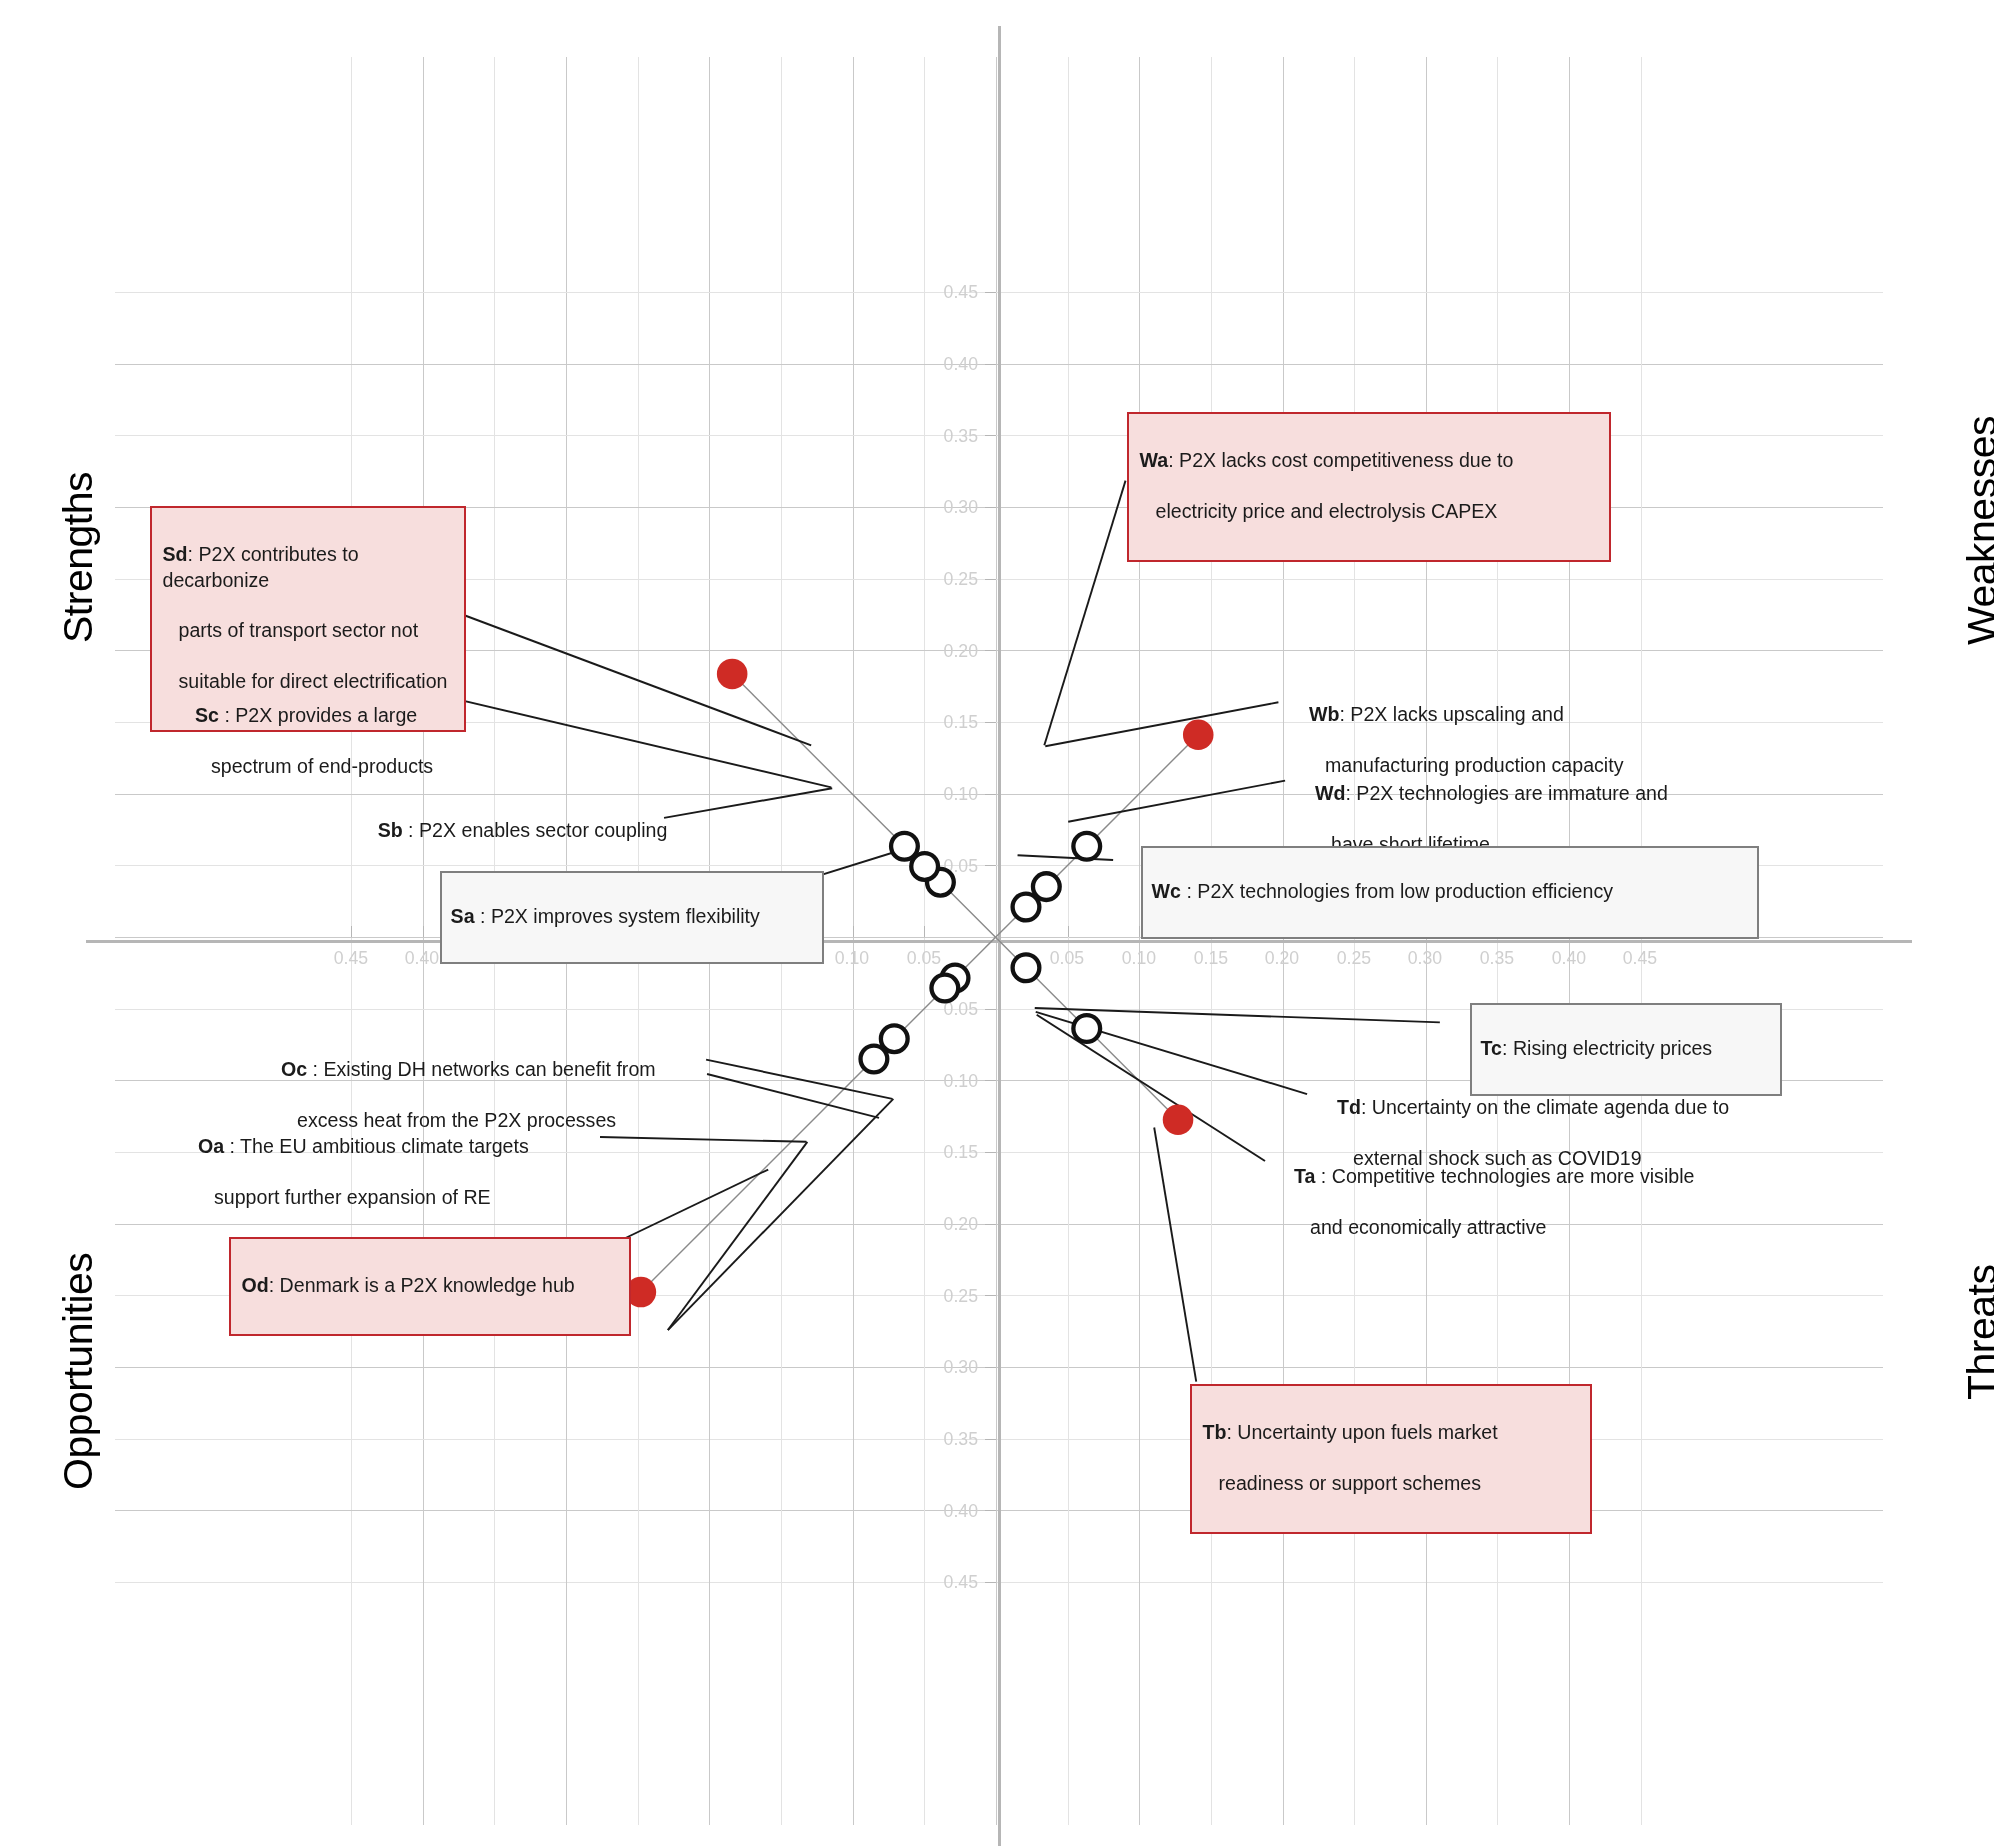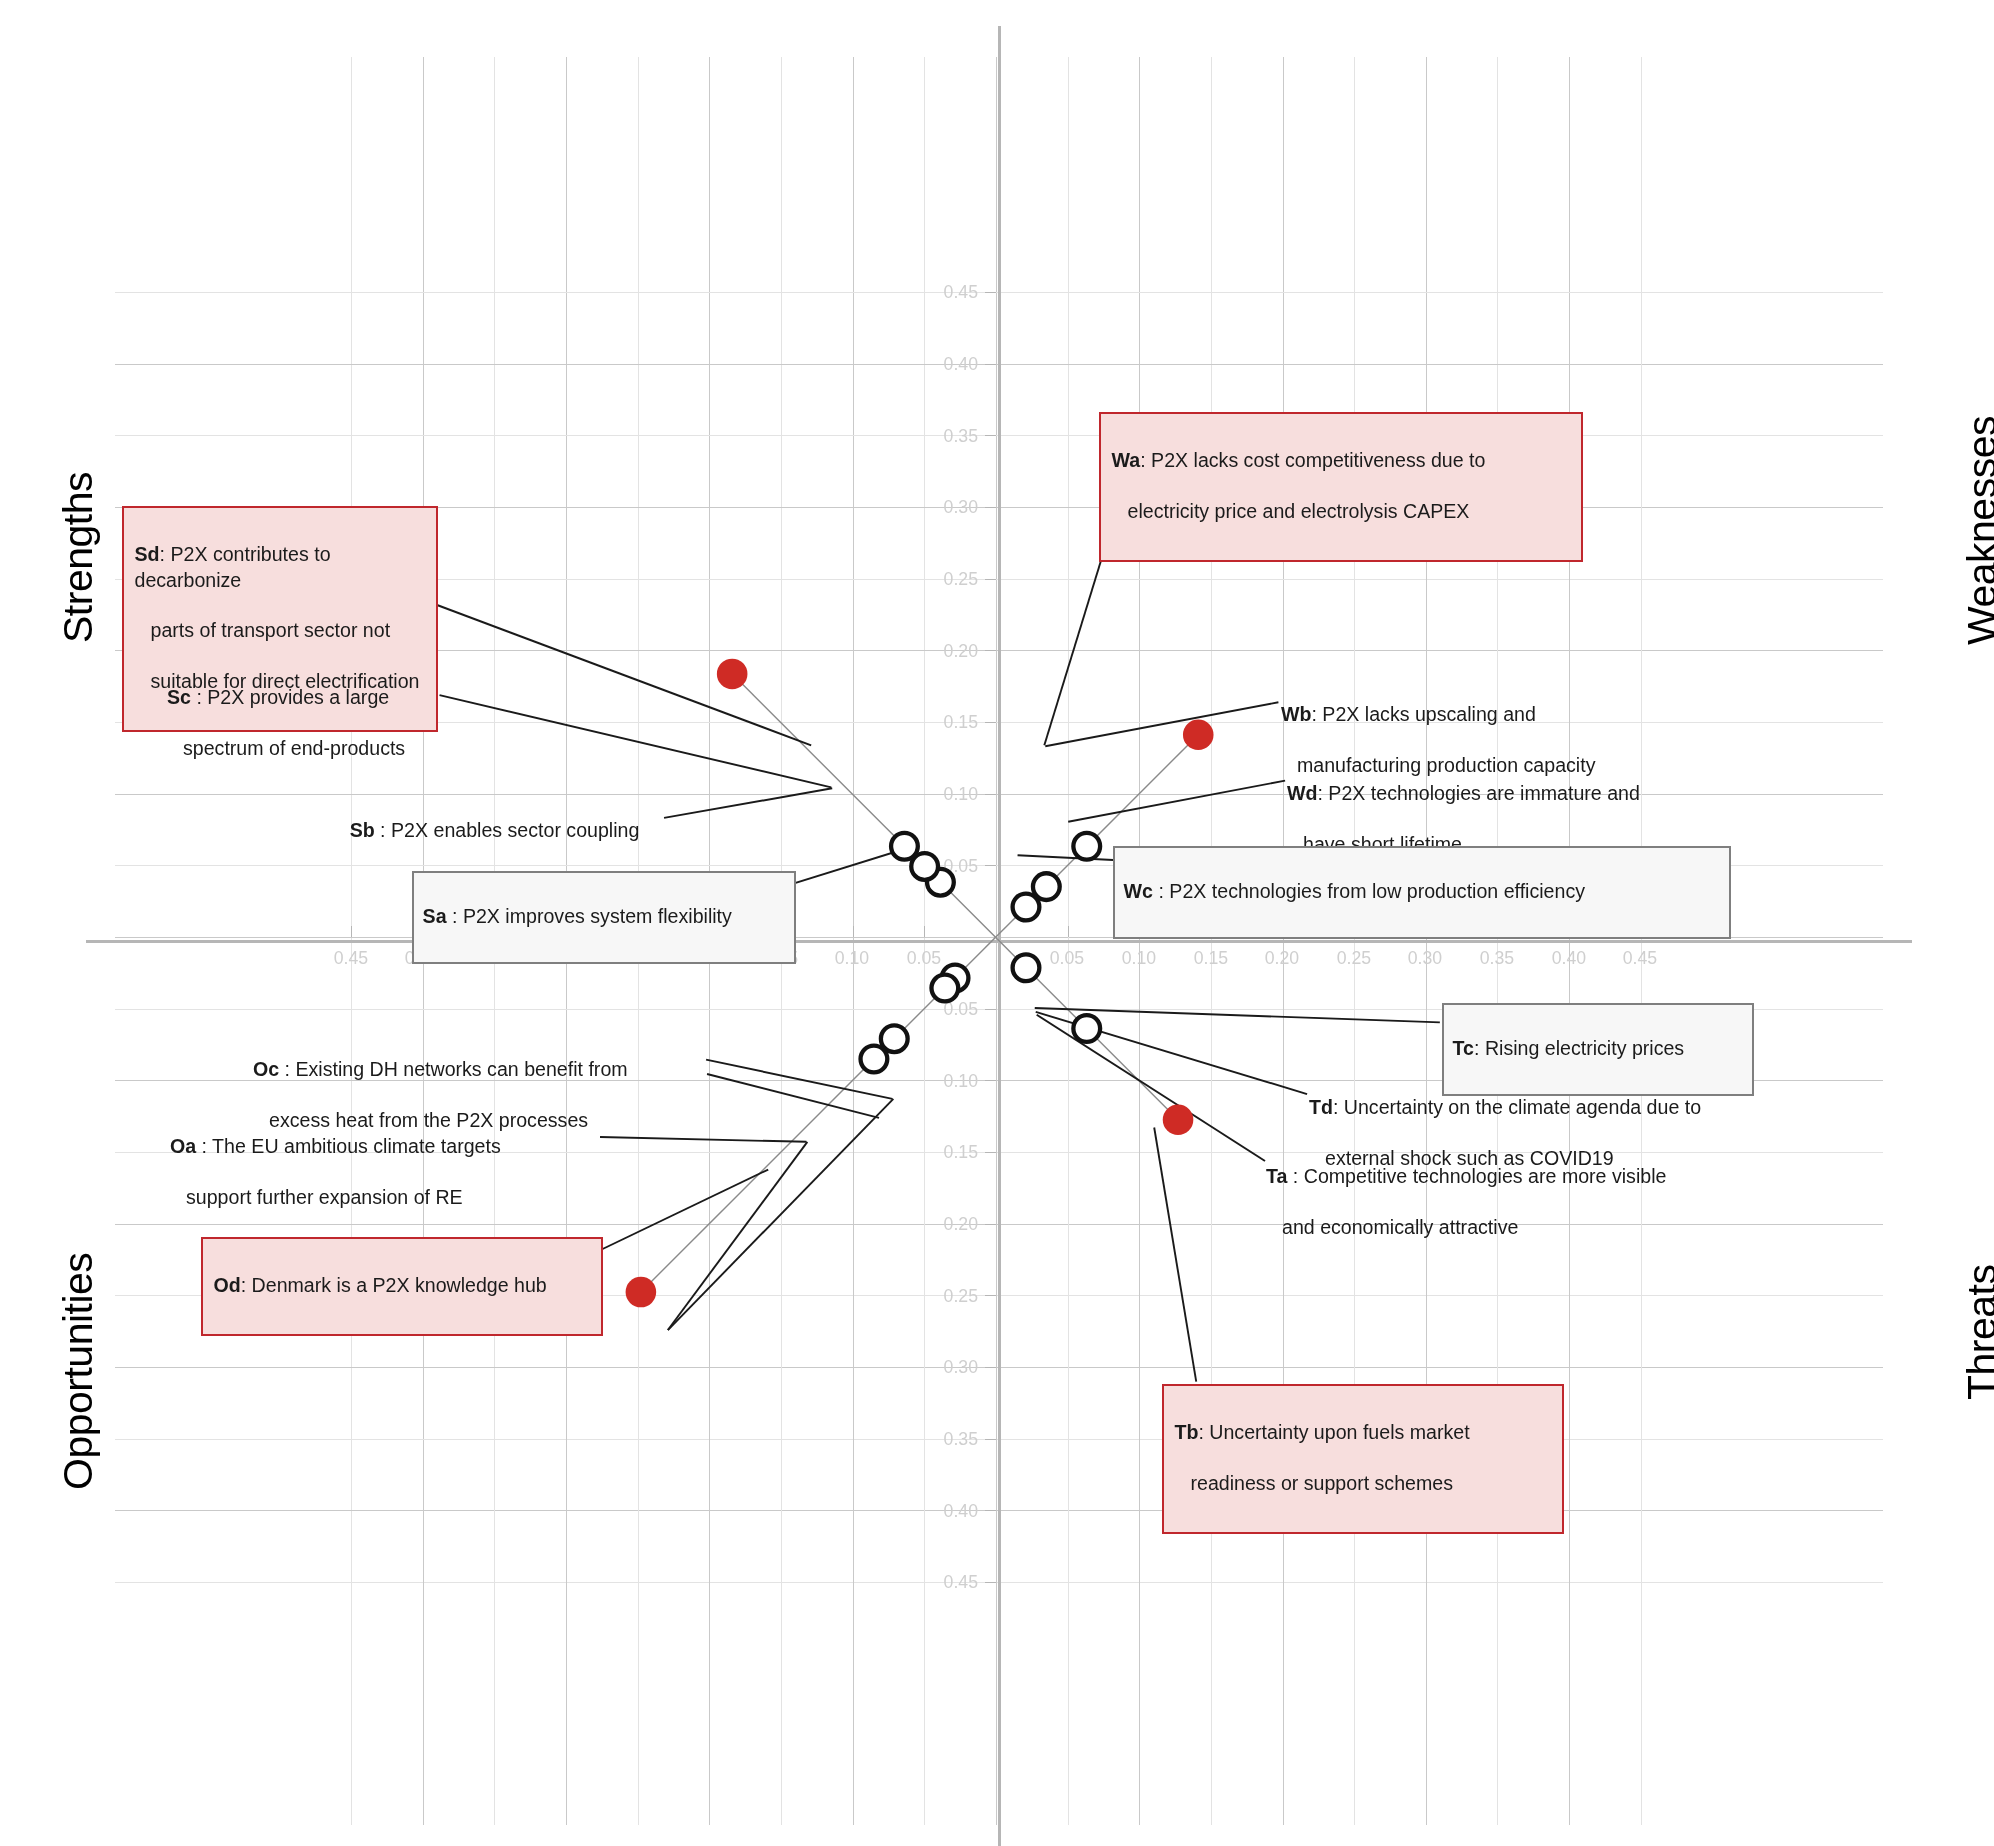--- a/index.html
+++ b/index.html
@@ -26,21 +26,21 @@
 
   
   .tl{position:absolute;font-size:17.7px;color:#cfcfcf;white-space:nowrap;}
   .tl.x{transform:translateX(-50%);}
   .tl.y{transform:translateY(-50%);text-align:right;}
 
   
   #vec{position:absolute;left:0;top:0;width:1995px;height:1847px;pointer-events:none;}
 
   
-  .lab{position:absolute;font-size:19.6px;line-height:1.30;color:#1b1b1b;white-space:pre-line;}
+  .lab{position:absolute;font-size:19.6px;line-height:1.30;color:#1b1b1b;white-space:pre-line;margin-left:28px;}
   .lab b{font-weight:bold;}
   .lab.boxed-red{background:#f7dedd;border:2.9px solid #c0272d;padding:8.6px 10.5px 9.6px 10.5px;}
   .lab.boxed-grey{background:#f7f7f7;border:2.9px solid #7f7f7f;padding:5.7px 8.6px 6.7px 8.6px;}
   .lab.plain{padding:0;}
   .lab .ind{display:block;}
   .lab .l2{padding-left:16px;display:block;}
 </style>
 </head>
 <body>
 
@@ -212,21 +212,21 @@
       <circle cx="1829.3" cy="2216.7" r="28" fill="#ffffff" stroke="#111111" stroke-width="9"></circle>
       <circle cx="1341.5" cy="2704.5" r="32" fill="#cf2b25"></circle>
     </svg>
 
   <div class="lab boxed-red" style="left:122px;top:506px;width:291px;">
     <span class="ind"><b>Sd</b><span>: P2X contributes to decarbonize</span></span>
     <span class="l2">parts of transport sector not</span>
     <span class="l2">suitable for direct electrification</span>
   </div>
 
-  <div class="lab plain" style="left:167px;top:660px;width:296px;">
+  <div class="lab plain" style="left:167px;top:678px;width:296px;">
     <span class="ind"><b>Sc</b><span> : P2X provides a large</span></span>
     <span class="l2">spectrum of end-products</span>
   </div>
 
   <div class="lab plain" style="left:306px;top:793px;width:377px;text-align:center;">
     <span class="ind"><b>Sb</b><span> : P2X enables sector coupling</span></span>
   </div>
 
   <div class="lab boxed-grey" style="left:412px;top:871px;width:363px;">
     <span class="ind"><b>Sa</b><span> : P2X improves system flexibility</span></span>

